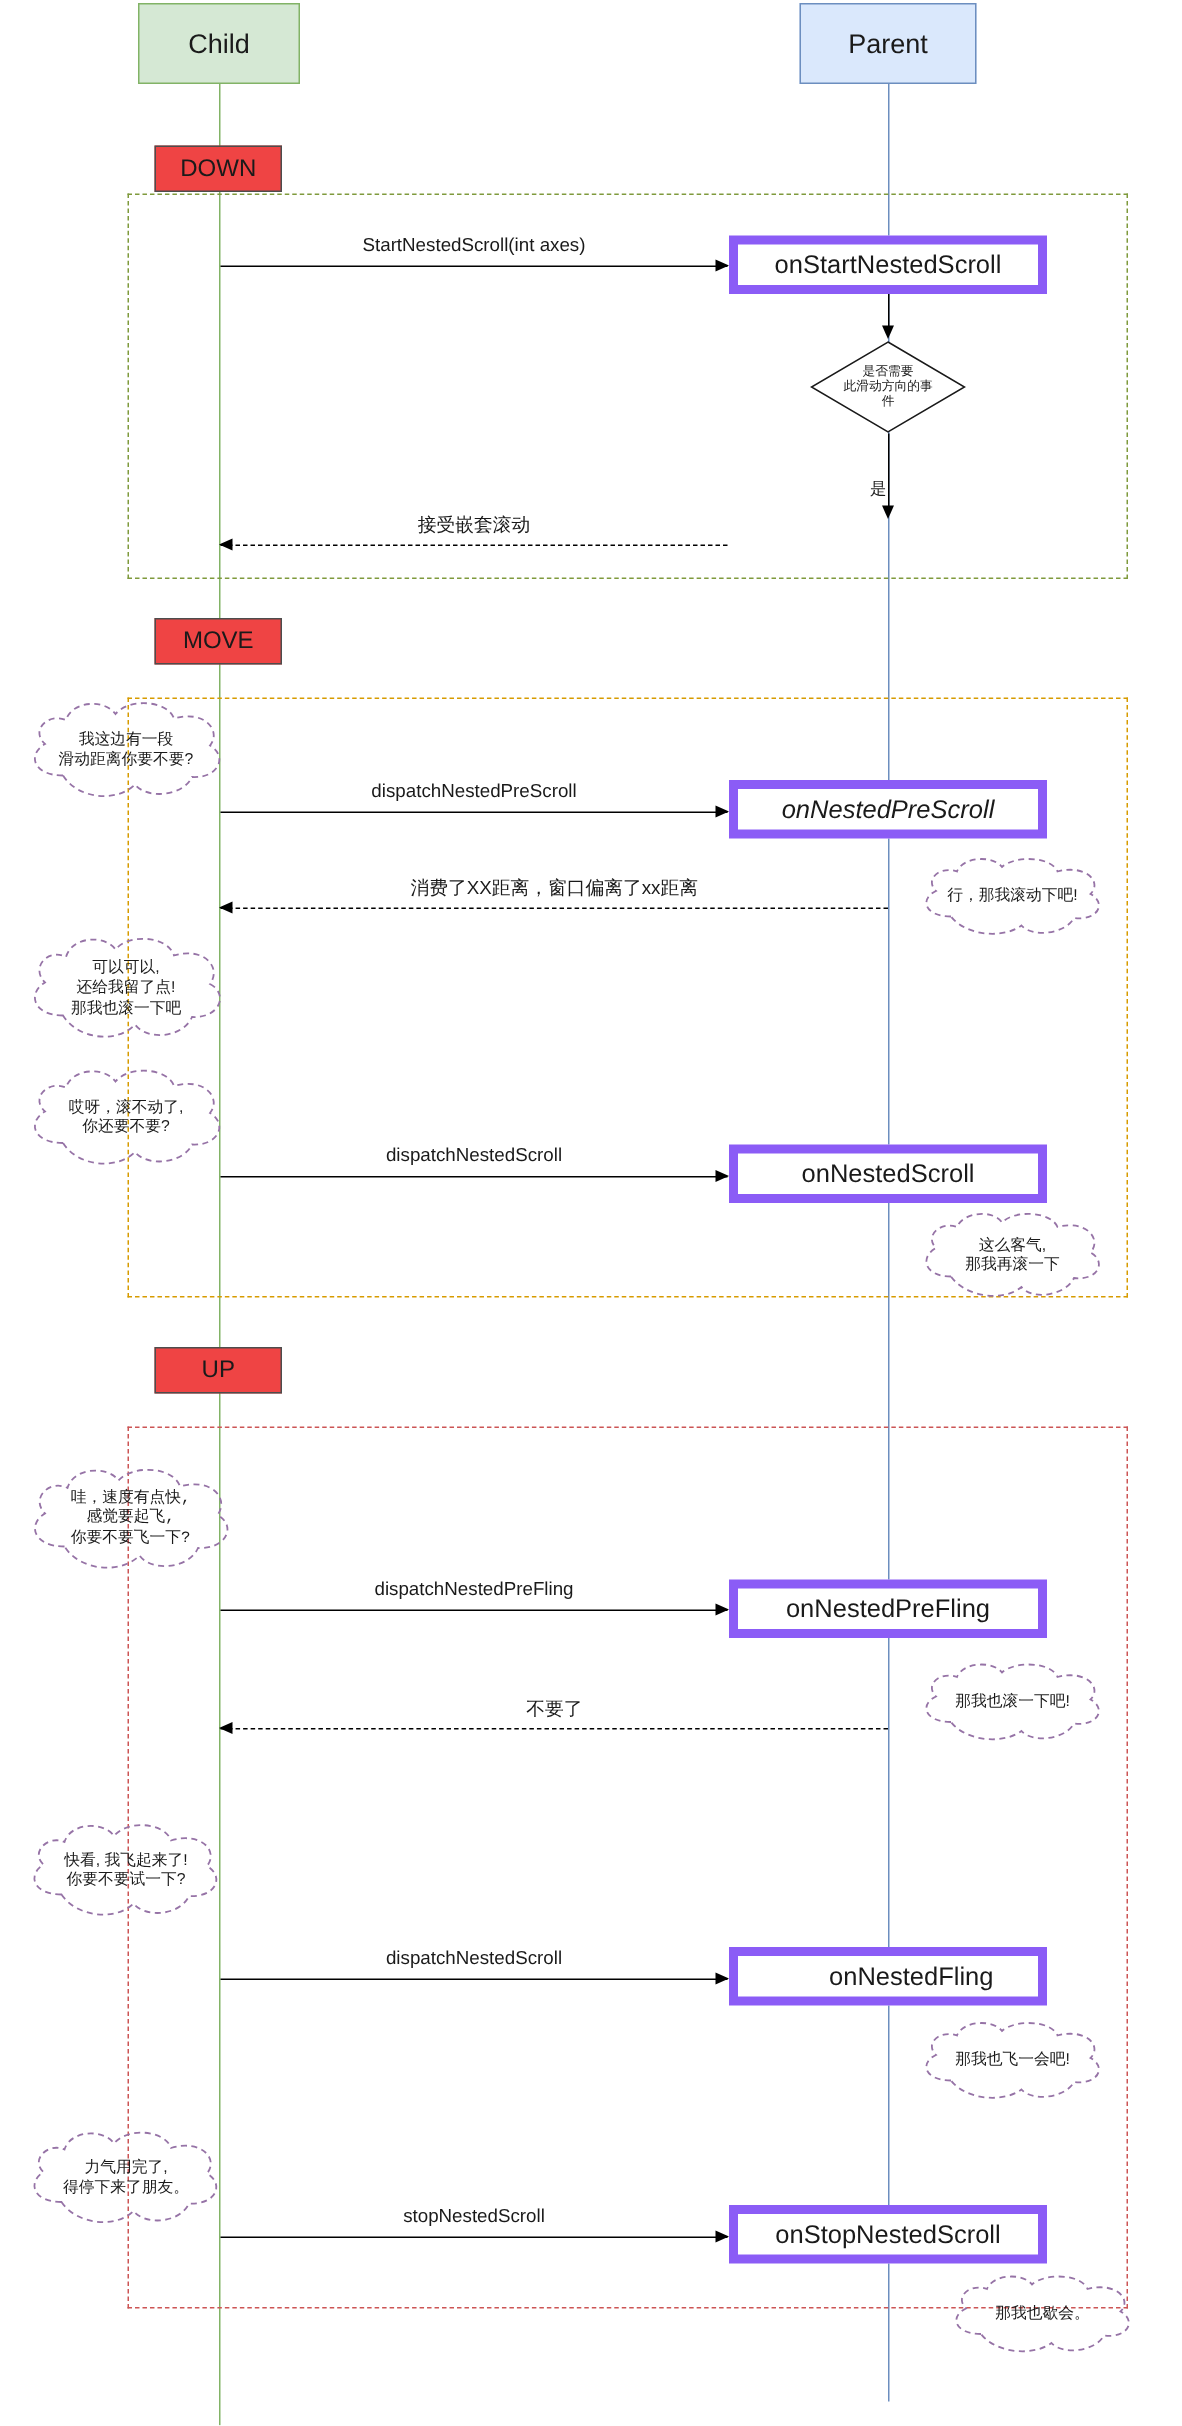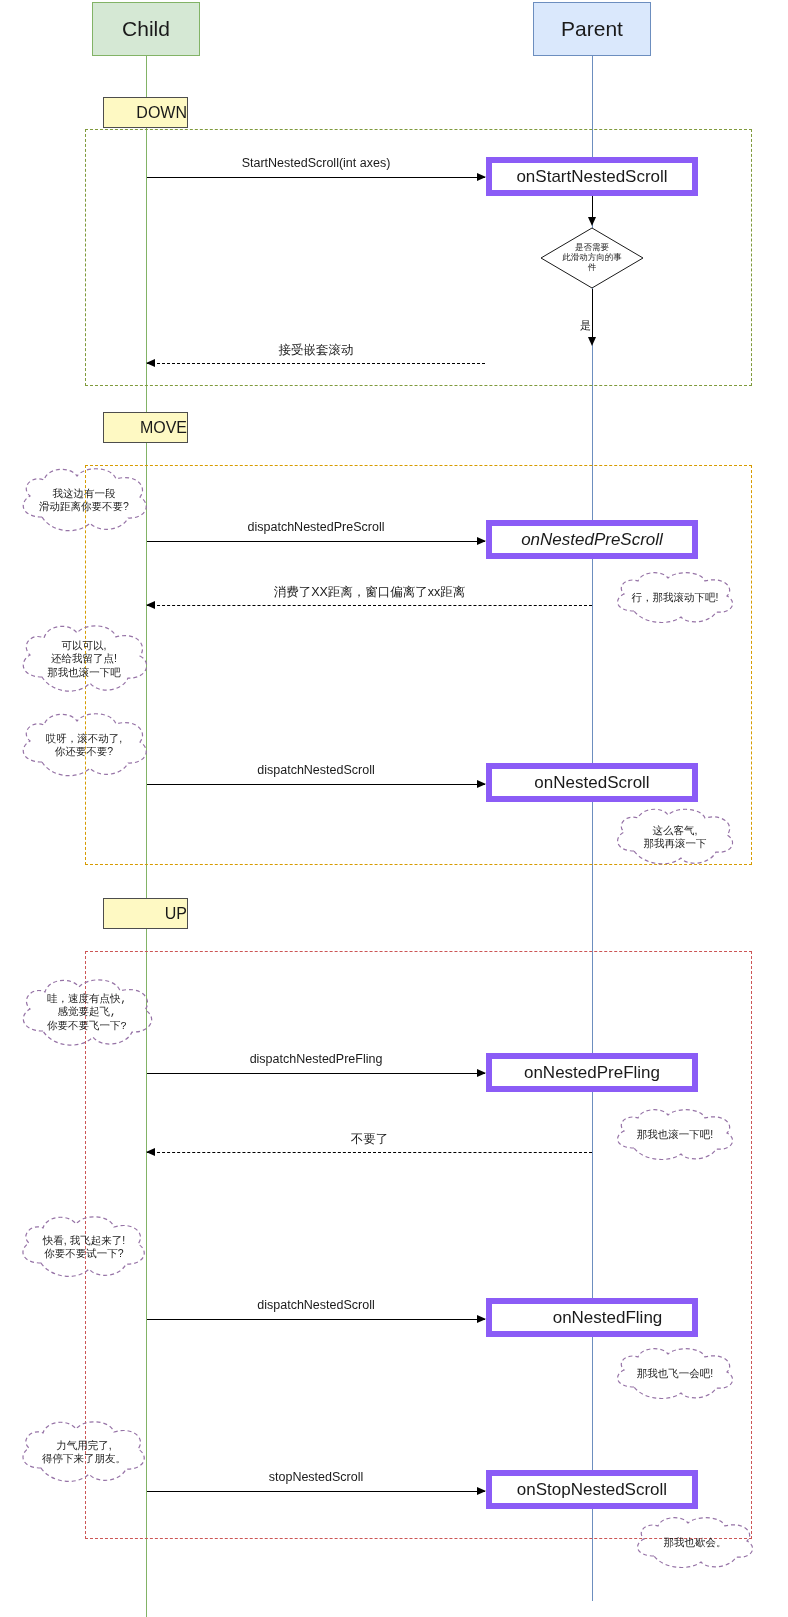--- a/index.html
+++ b/index.html
@@ -1,32 +1,32 @@
 <!DOCTYPE html>
 <html><head>
 <meta charset="utf-8">
 <style>
   html,body{margin:0;padding:0;background:#ffffff;}
   body{font-family:"Liberation Sans","DejaVu Sans",sans-serif;color:#1a1a1a;}
   #canvas{position:relative;width:788px;height:1617px;overflow:hidden;background:#fff;}
 
   
   .actor{position:absolute;box-sizing:border-box;display:flex;align-items:center;
-         justify-content:center;font-size:21px;border:1px solid;}
+         justify-content:center;font-size:18px;border:1px solid;}
   .actor.child{background:#d5e8d4;border-color:#82b366;}
   .actor.parent{background:#dae8fc;border-color:#6c8ebf;}
 
   
   .lifeline{position:absolute;width:0;border-left:1px solid;}
   .lifeline.child{border-color:#82b366;}
   .lifeline.parent{border-color:#6c8ebf;}
 
   
   .phase{position:absolute;box-sizing:border-box;display:flex;align-items:center;
-         justify-content:flex-end;font-size:16px;background:#fef9c3;border:1px solid #4d4d4d;z-index:6;}
+         justify-content:center;font-size:16px;background:#ef4444;border:1px solid #4d4d4d;z-index:6;}
 
   
   .group{position:absolute;box-sizing:border-box;border:1px dashed;background:transparent;}
   .group.g-down{border-color:#7f9a3c;}
   .group.g-move{border-color:#d79b00;}
   .group.g-up{border-color:#cc5555;}
 
   
   .pbox{position:absolute;box-sizing:border-box;display:flex;align-items:center;
         justify-content:center;background:#fff;border:6px solid #8b5cf6;

